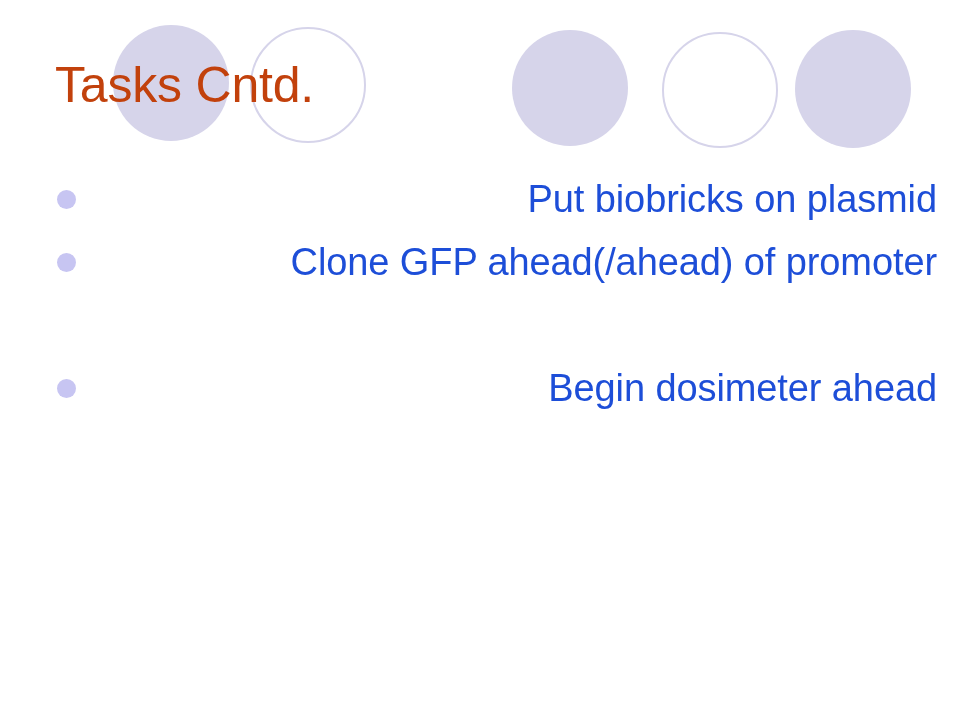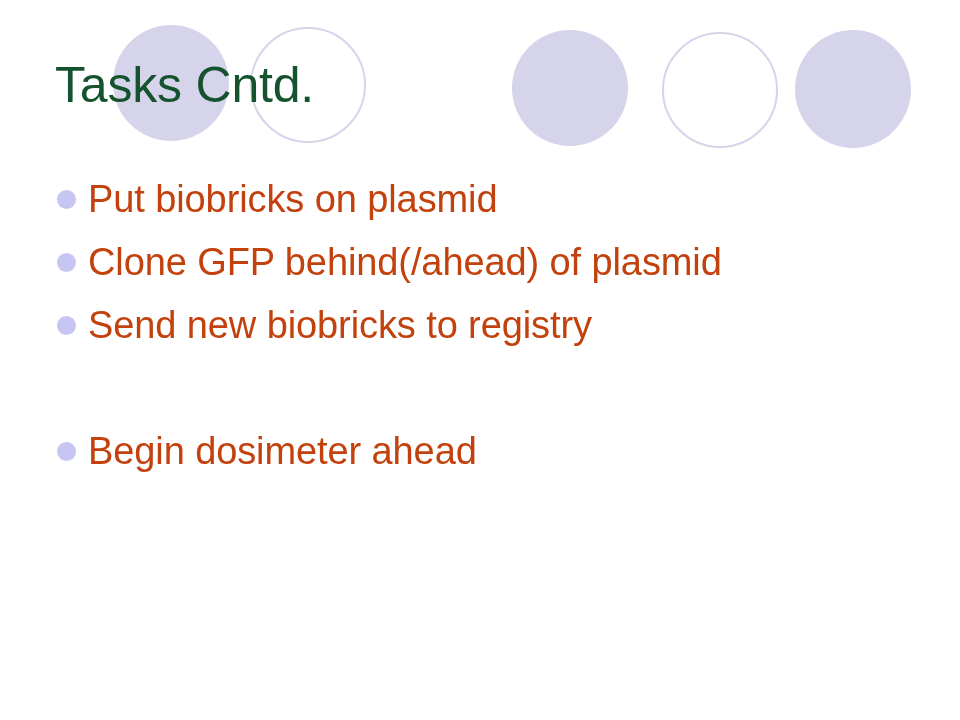--- a/index.html
+++ b/index.html
@@ -45,21 +45,21 @@
   .c5 { left: 795px; top: 30px;  width: 116px; height: 118px; }
 
   
   .title {
     position: absolute;
     left: 55px;
     top: 55px;
     width: 860px;
     font-size: 50px;
     line-height: 60px;
-    color: #14532d;
+    color: #c2410c;
     letter-spacing: -0.2px;
     white-space: nowrap;
     z-index: 3;
   }
 
   
   .body {
     position: absolute;
     left: 57px;
     top: 176px;
@@ -80,23 +80,24 @@
     height: 19px;
     border-radius: 50%;
     background: #c7c5f2;
     margin-top: 14px;
     margin-right: 12px;
   }
   .bullet-text {
     flex: 1 1 auto;
     font-size: 38px;
     line-height: 46px;
-    color: #c2410c;
+    color: #1d4ed8;
     white-space: nowrap;
     letter-spacing: -0.1px;
+    text-align: right;
   }
 </style>
 </head>
 <body>
 
 <div id="slide">
 
   <div class="deco-layer">
     <div class="deco-circle filled c1"></div>
     <div class="deco-circle outline c2"></div>
@@ -109,27 +110,23 @@
 
   <div class="body">
 
     <div class="bullet-row">
       <span class="bullet-marker"></span>
       <span class="bullet-text">Put biobricks on plasmid</span>
     </div>
 
     <div class="bullet-row">
       <span class="bullet-marker"></span>
-      <span class="bullet-text">Clone GFP behind(/ahead) of plasmid</span>
+      <span class="bullet-text">Clone GFP ahead(/ahead) of promoter</span>
     </div>
 
-    <div class="bullet-row">
-      <span class="bullet-marker"></span>
-      <span class="bullet-text">Send new biobricks to registry</span>
-    </div>
 
     <div class="bullet-row spacer">
       <span class="bullet-text"></span>
     </div>
 
     <div class="bullet-row">
       <span class="bullet-marker"></span>
       <span class="bullet-text">Begin dosimeter ahead</span>
     </div>
 

